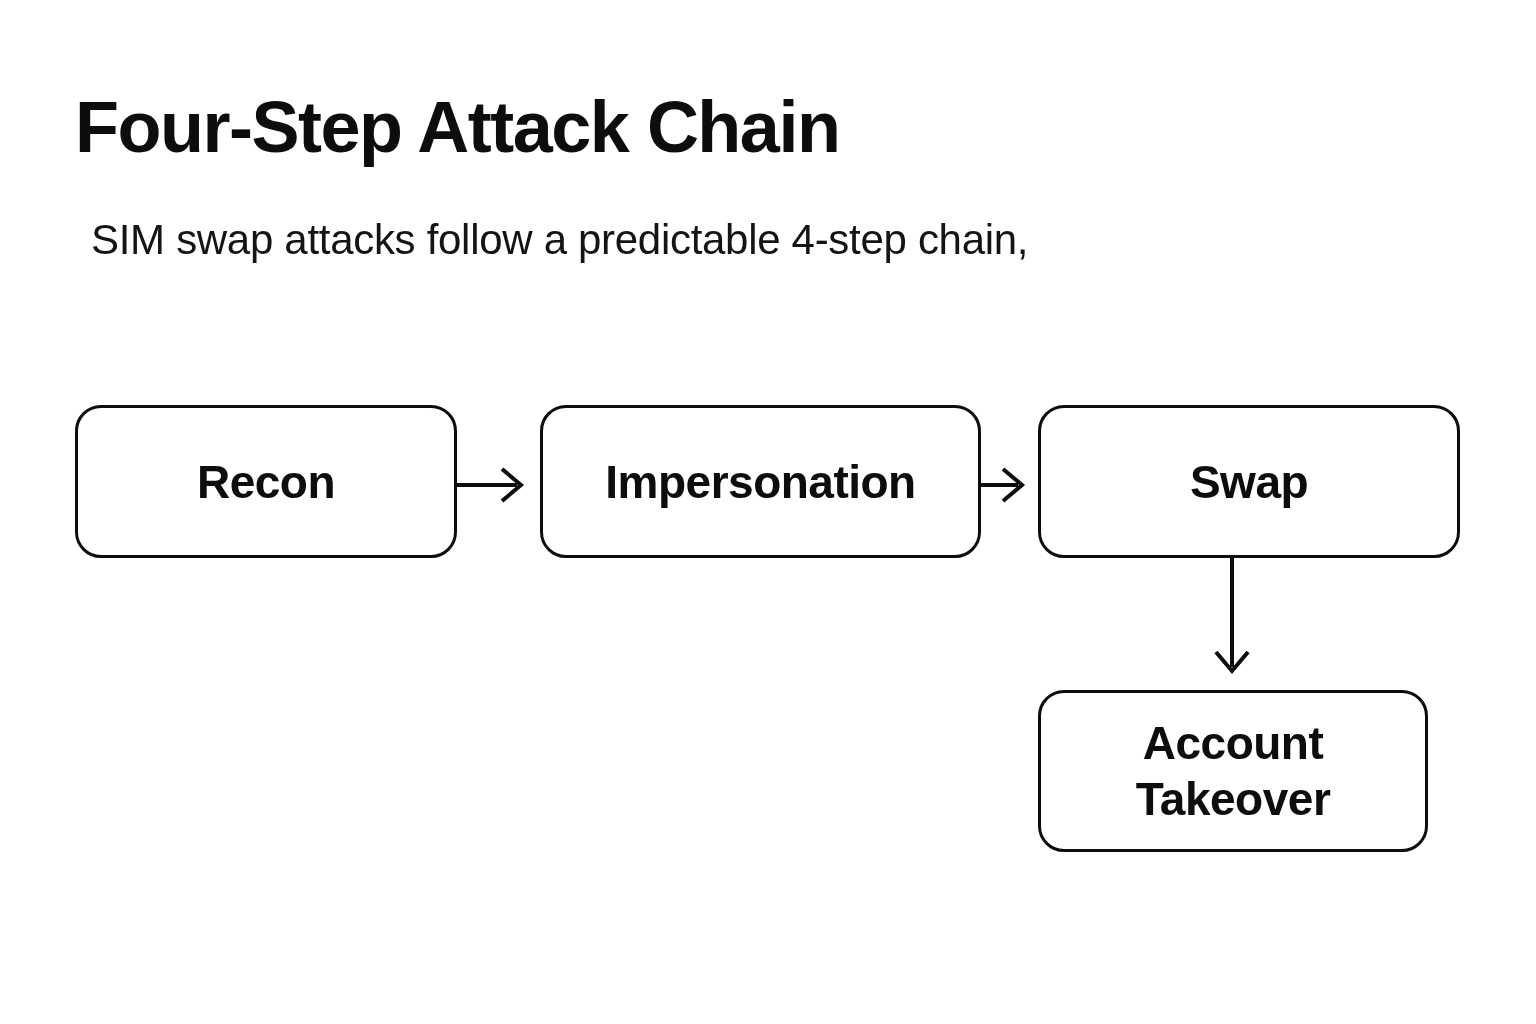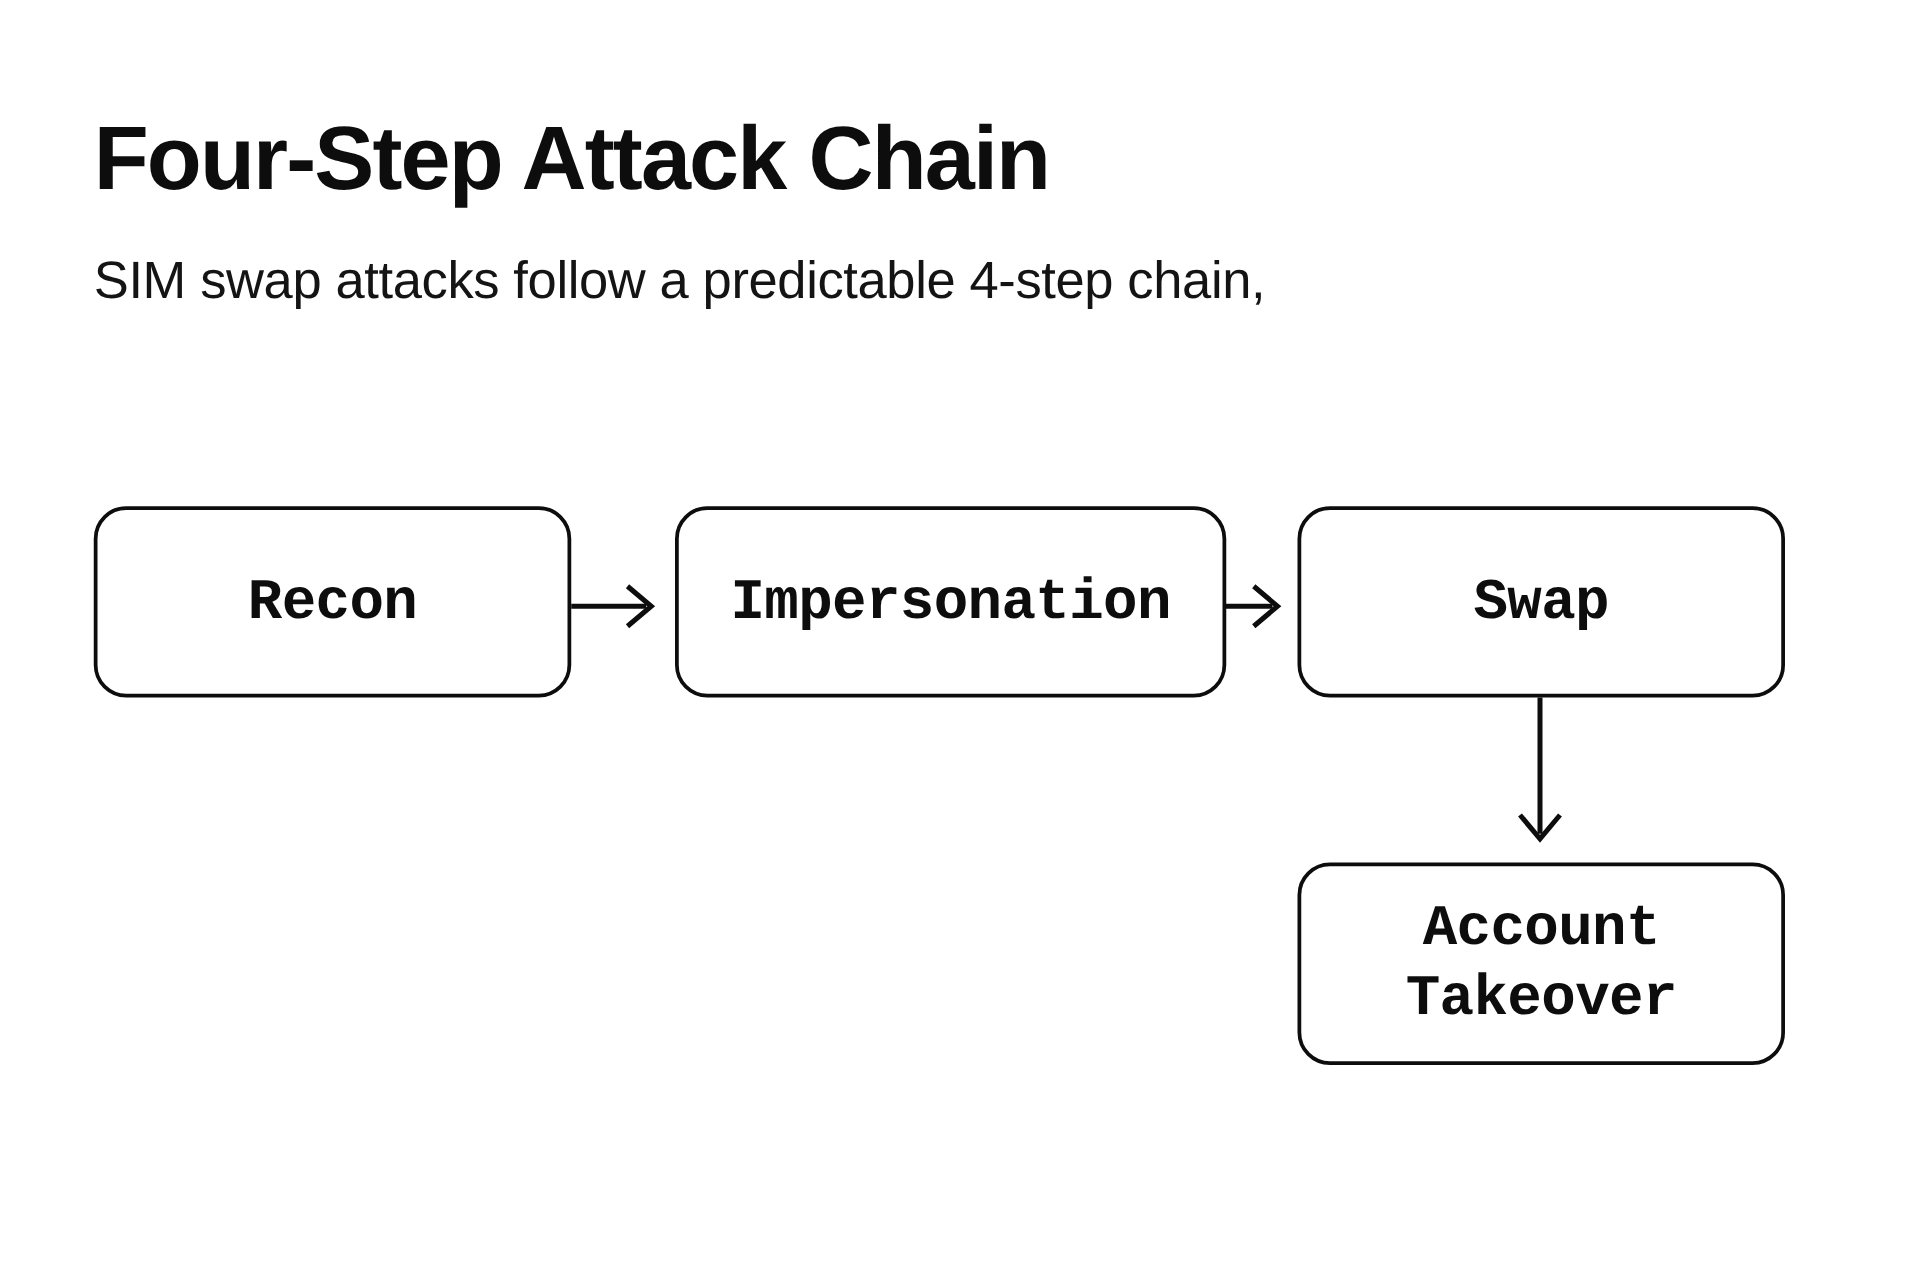--- a/index.html
+++ b/index.html
@@ -26,51 +26,50 @@
     font-weight: 700;
     letter-spacing: -1.5px;
     line-height: 1.1;
     color: #0d0d0d;
     white-space: nowrap;
   }
   .subtitle {
     position: absolute;
     left: 75px;
     top: 190px;
-    margin: 0;
+    margin: 16px;
     font-size: 42px;
     font-weight: 400;
     line-height: 68px;
     letter-spacing: -0.3px;
     color: #141414;
   }
   .subtitle-line { display: block; white-space: nowrap; }
 
   .node {
     position: absolute;
     box-sizing: border-box;
     display: flex;
     align-items: center;
     justify-content: center;
     border: 3.5px solid #0d0d0d;
     border-radius: 26px;
     background: #ffffff;
     text-align: center;
-    font-family: Liberation Mono, monospace;
   }
   .node-label {
     font-size: 46px;
     font-weight: 700;
     letter-spacing: -0.5px;
     line-height: 56px;
     color: #0d0d0d;
   }
   .node-recon         { left: 75px;   top: 405px; width: 382px; height: 153px; }
   .node-impersonation { left: 540px;  top: 405px; width: 441px; height: 153px; }
-  .node-swap          { left: 1038px; top: 405px; width: 390px; height: 153px; }
+  .node-swap          { left: 1038px; top: 405px; width: 422px; height: 153px; }
   .node-account       { left: 1038px; top: 690px; width: 390px; height: 162px; }
   .node-account .node-label { max-width: 255px; }
 
   .arrows {
     position: absolute;
     left: 0; top: 0;
     width: 1536px;
     height: 1024px;
     pointer-events: none;
   }

